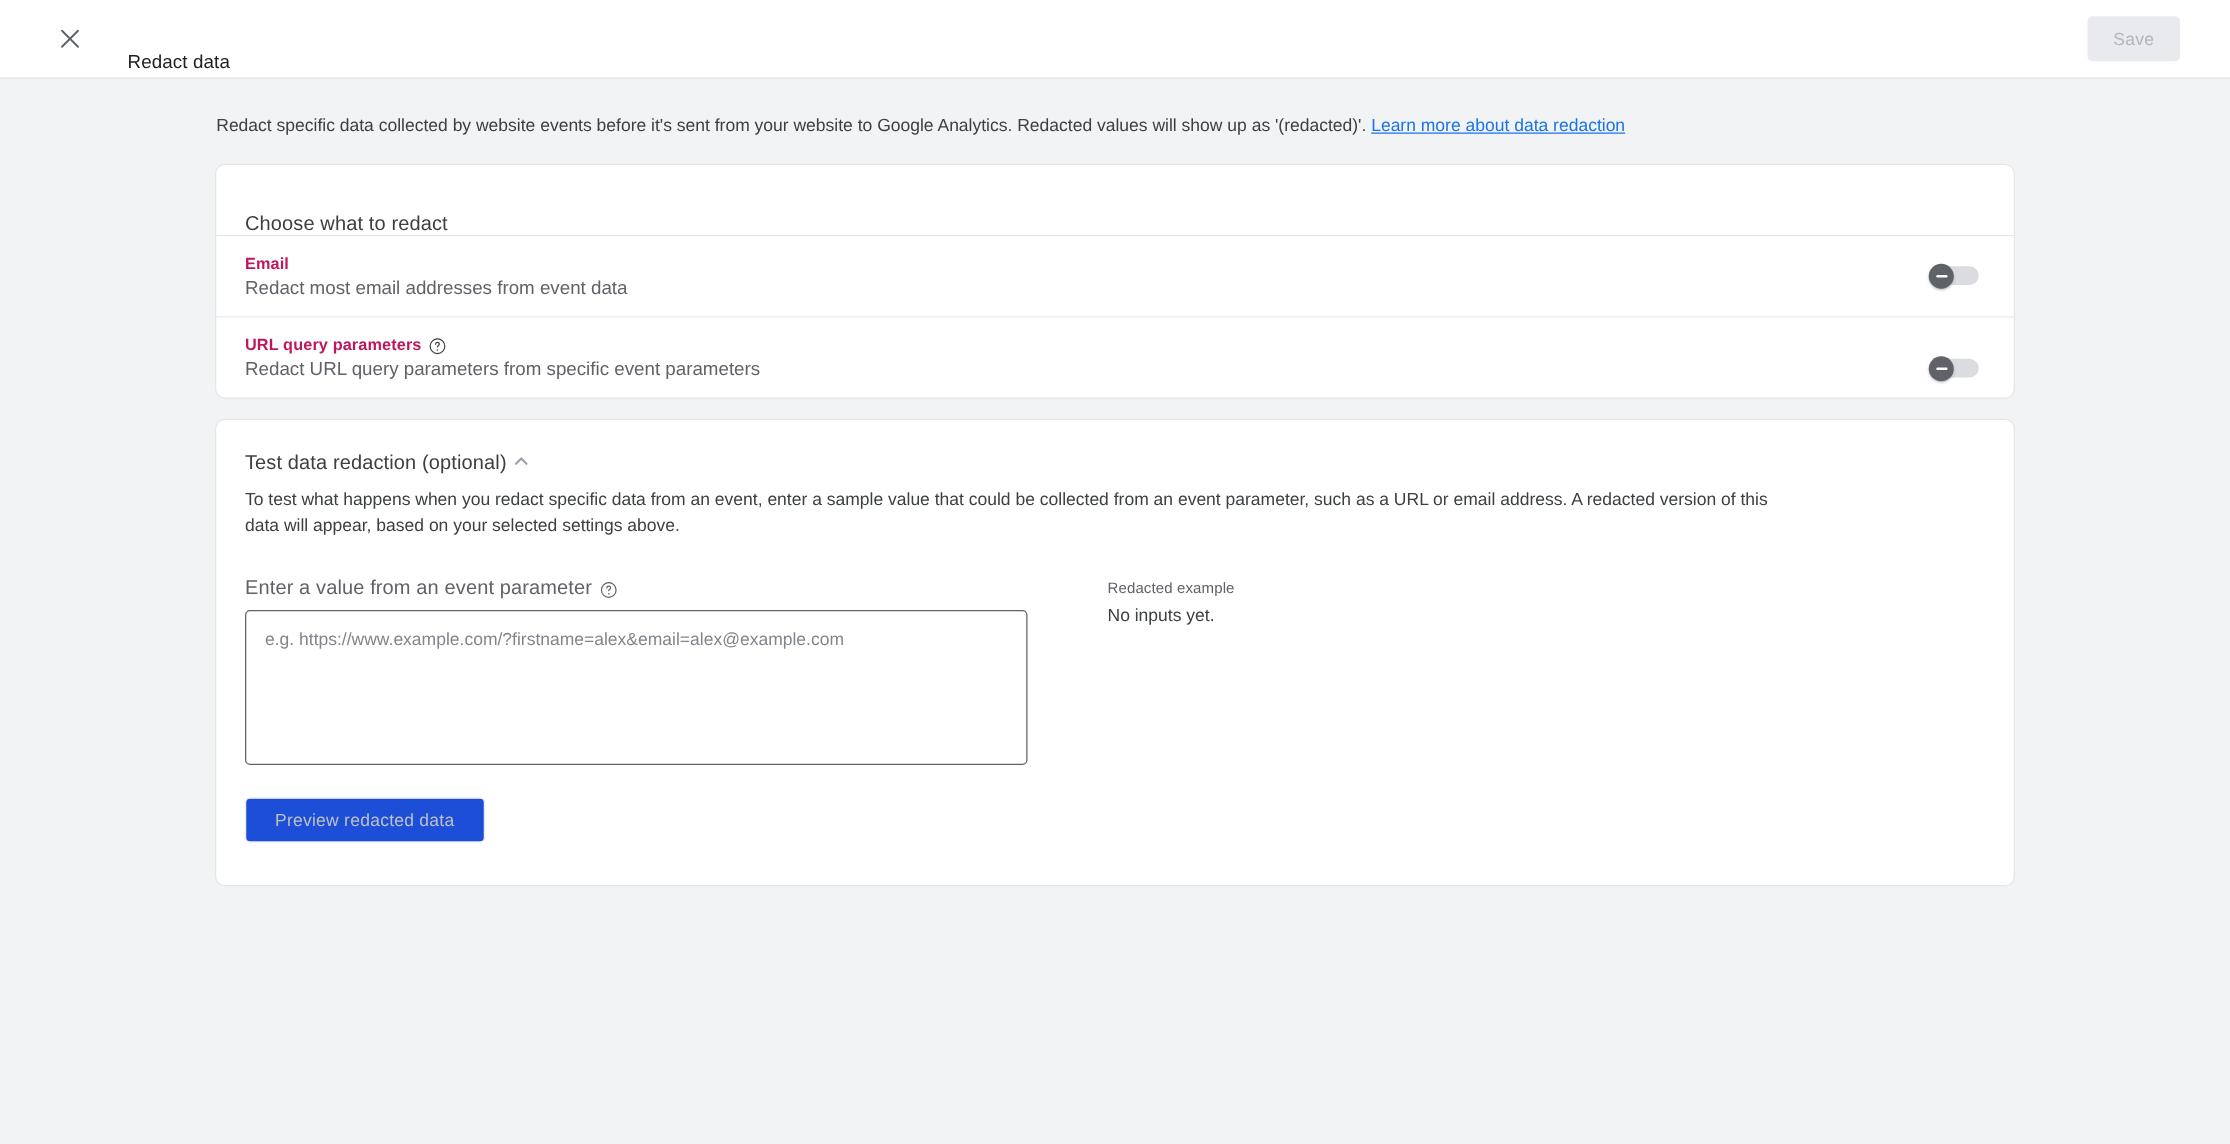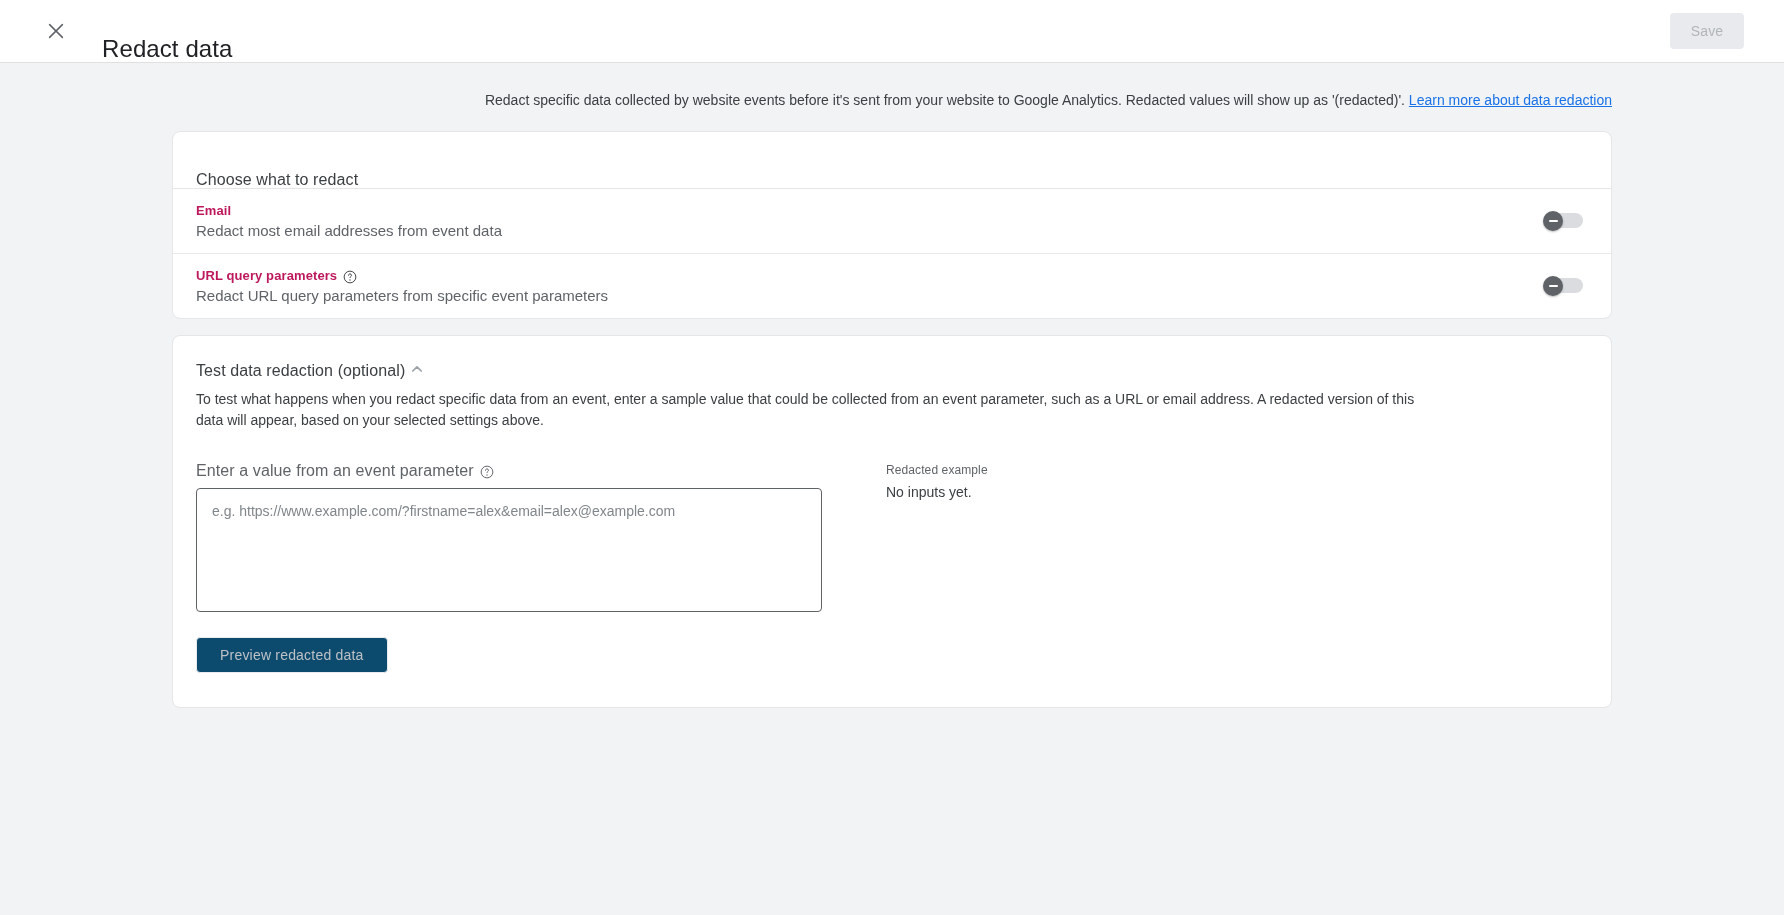--- a/index.html
+++ b/index.html
@@ -28,21 +28,21 @@
     margin-left: 12px;
     border: none;
     background: transparent;
     border-radius: 50%;
     display: flex; align-items: center; justify-content: center;
     cursor: pointer;
     padding: 0;
   }
   .close-btn svg { display: block; }
   .appbar-title {
-    font-size: 24px;
+    font-size: 15px;
     color: #202124;
     letter-spacing: .1px;
     margin-left: 26px;
     white-space: nowrap;
     margin-top: 36px;
   }
   .appbar-spacer { flex: 1 1 auto; }
   .save-btn {
     min-width: 74px;
     height: 36px;
@@ -65,21 +65,20 @@
   .content {
     width: 1440px;
     margin: 0 auto;
   }
   .intro {
     font-size: 14px;
     color: #3c4043;
     line-height: 20px;
     margin: 0 0 21px 0;
     padding-left: 1px;
-    text-align: right;
   }
   .intro a {
     color: #1a73e8;
     text-decoration: underline;
   }
 
   
   .card {
     background: #ffffff;
     border: 1px solid #e4e6e8;
@@ -103,21 +102,21 @@
   }
   .card-header .hdr-spacer { flex: 1 1 auto; }
 
   
   .toggle-row {
     display: flex;
     align-items: center;
     min-height: 54px;
     padding: 13px 28px 13px 23px;
   }
-  .toggle-row + .toggle-row { border-top: 1px solid #e8eaed; }
+  .toggle-row + .toggle-row { border-top: 1px solid #e8eaed; align-items: flex-end; }
   .row-text { flex: 1 1 auto; }
   .row-title {
     font-size: 13px;
     font-weight: bold;
     color: #be185d;
     letter-spacing: .1px;
     display: flex;
     align-items: center;
     gap: 6px;
     line-height: 18px;
@@ -232,21 +231,21 @@
     background: #fff;
   }
   textarea.value-input::placeholder { color: #80868b; }
 
   .preview-btn {
     margin-top: 21px;
     height: 36px;
     padding: 0 23px;
     border: 1px solid #e8eaed;
     border-radius: 4px;
-    background: #0c4a6e;
+    background: #1d4ed8;
     color: #bdc1c6;
     font-size: 14px;
     font-family: "Liberation Sans", sans-serif;
     letter-spacing: .2px;
     cursor: default;
   }
 
   .redacted-label {
     font-size: 12px;
     color: #5f6368;

